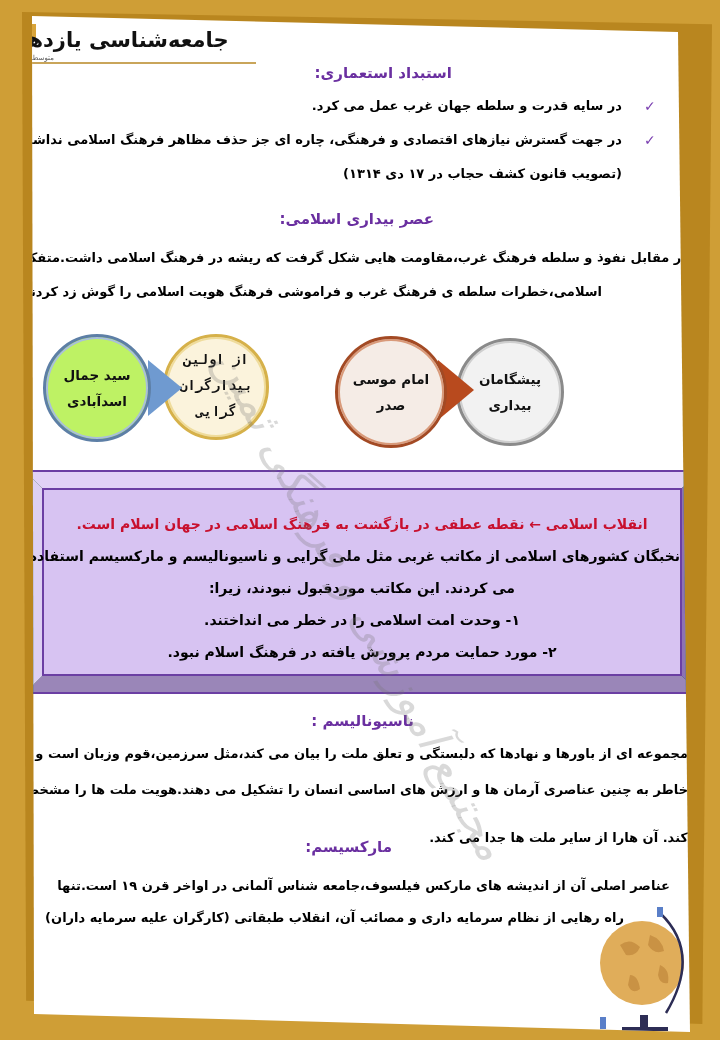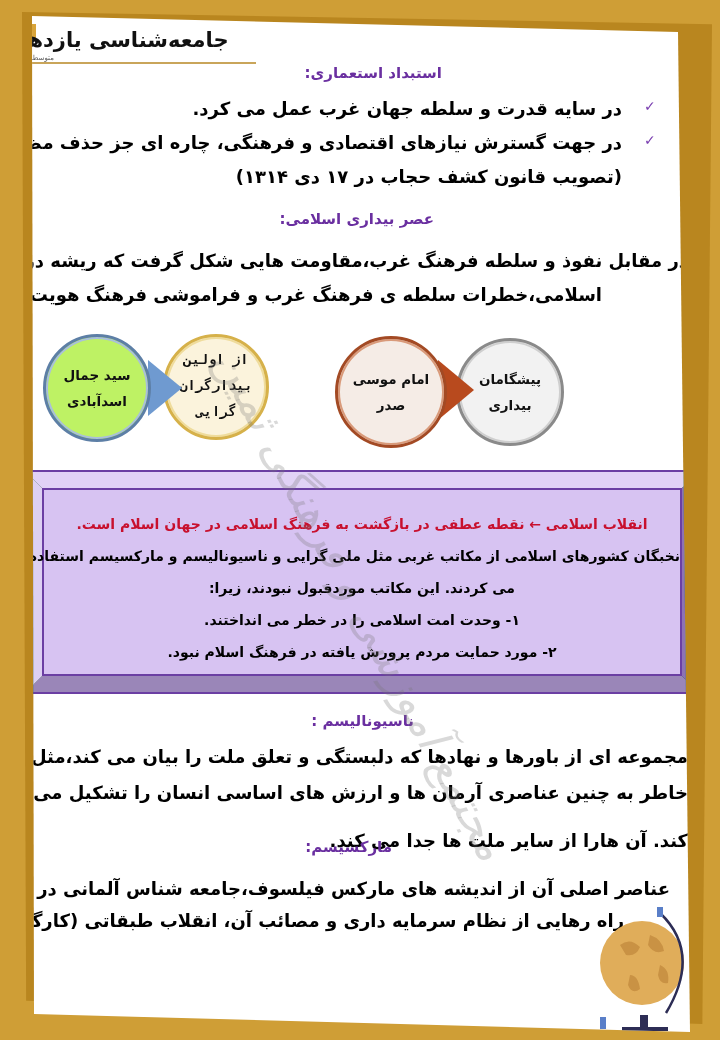--- a/index.html
+++ b/index.html
@@ -20,21 +20,21 @@
   .header-logo { position: absolute; left: 12px; top: 28px; width: 240px; height: 34px; }
   .logo-text {
     position: absolute; left: 0; top: 0; font-size: 21px; font-weight: bold; color: #111;
     direction: rtl; white-space: nowrap; letter-spacing: 1px;
   }
   .logo-sub { position: absolute; left: 4px; top: 26px; font-size: 7px; color: #555; direction: rtl; }
   .logo-line { position: absolute; left: 0; top: 34px; width: 244px; height: 2px; background: #c9a55a; }
   .logo-bars { position: absolute; left: 6px; top: -4px; width: 24px; height: 14px; }
   .logo-bars span { position: absolute; bottom: 0; width: 4px; background: #d8a43a; }
 
-  .txt { position: absolute; direction: rtl; color: #000; font-weight: bold; font-size: 18px; white-space: nowrap; }
+  .txt { position: absolute; direction: rtl; color: #000; font-weight: bold; font-size: 13px; white-space: nowrap; }
   .heading { position: absolute; direction: rtl; color: #6a2fa0; font-weight: bold; font-size: 15px; white-space: nowrap; }
   .check { position: absolute; color: #7a3fb0; font-size: 14px; font-weight: bold; }
 
   .circle { position: absolute; border-radius: 50%; display: flex; align-items: center; justify-content: center;
     text-align: center; direction: rtl; font-weight: bold; font-size: 13.5px; line-height: 26px; color: #111; }
   .c-blue { background: #bef264; border: 3px solid #5d7fa6; box-shadow: inset 0 0 0 2px #a9bfdc; }
   .c-yellow { background: #fbf3dc; border: 3px solid #d6b14a; box-shadow: inset 0 0 0 2px #efdc9c; }
   .c-brown { background: #f5ece6; border: 3px solid #a34a24; box-shadow: inset 0 0 0 2px #d99a7a; }
   .c-gray { background: #f2f2f2; border: 3px solid #8a8a8a; box-shadow: inset 0 0 0 2px #cfcfcf; }
   .tri { position: absolute; width: 0; height: 0; }
@@ -75,21 +75,21 @@
     <div class="logo-bars">
       <span style="left:0;height:14px"></span>
         <span style="left:7px;height:10px"></span>
         <span style="left:14px;height:14px"></span>
     </div>
     <div class="logo-text">جامعه‌شناسی یازدهم</div>
     <div class="logo-sub">متوسطه دوم</div>
     <div class="logo-line"></div>
   </div>
 
-  <div class="heading" style="right:278px; top:64px;">استبداد استعماری:</div>
+  <div class="heading" style="right:268px; top:64px;">استبداد استعماری:</div>
   <span class="check" style="left:644px; top:98px;">✓</span>
   <div class="txt" style="right:98px; top:98px;">در سایه قدرت و سلطه جهان غرب عمل می کرد.</div>
   <span class="check" style="left:644px; top:132px;">✓</span>
   <div class="txt" style="right:98px; top:132px;">در جهت گسترش نیازهای اقتصادی و فرهنگی، چاره ای جز حذف مظاهر فرهنگ اسلامی نداشت.</div>
   <div class="txt" style="right:98px; top:166px;">(تصویب قانون کشف حجاب در ۱۷ دی ۱۳۱۴)</div>
 
   <div class="heading" style="right:286px; top:210px;">عصر بیداری اسلامی:</div>
   <div class="txt" style="right:32px; top:250px;">در مقابل نفوذ و سلطه فرهنگ غرب،مقاومت هایی شکل گرفت که ریشه در فرهنگ اسلامی داشت.متفکران</div>
   <div class="txt" style="right:118px; top:284px;">اسلامی،خطرات سلطه ی فرهنگ غرب و فراموشی فرهنگ هویت اسلامی را گوش زد کردند.</div>
 

